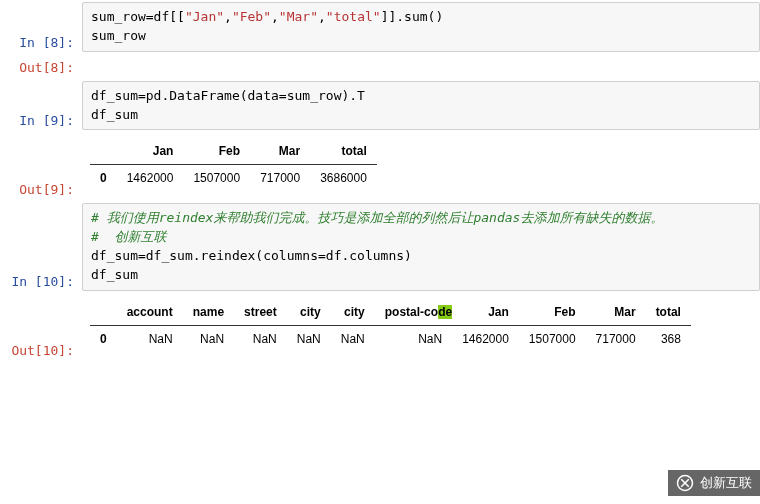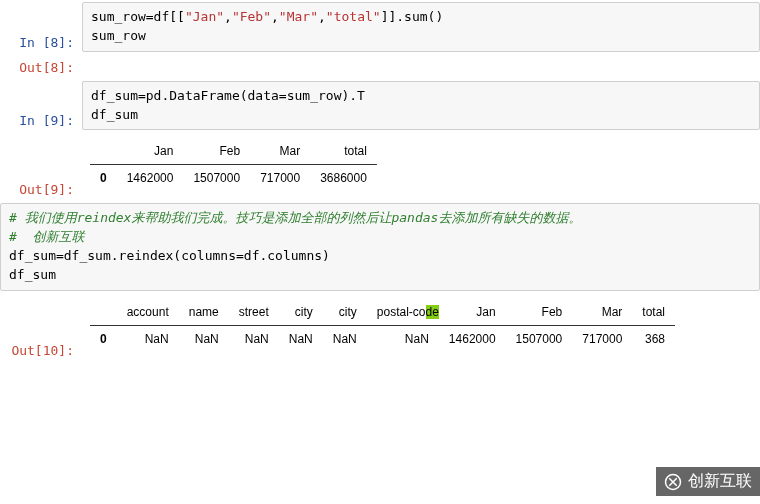--- a/index.html
+++ b/index.html
@@ -58,34 +58,34 @@
     border-collapse: collapse;
     font-size: 12px;
   }
   .df-table th, .df-table td {
     padding: 6px 10px;
     text-align: right;
     border: none;
   }
   .df-table thead th {
     border-bottom: 1px solid #333;
-    font-weight: normal;
+    font-weight: bold;
   }
   .df-table tbody th {
     font-weight: bold;
     text-align: right;
   }
   .hl { background: #84cc16; }
   .watermark {
     position: fixed;
     right: 0;
     bottom: 8px;
     background: rgba(0,0,0,0.6);
     color: #fff;
-    font-size: 16px;
+    font-size: 13px;
     padding: 4px 8px;
     display: flex;
     align-items: center;
     gap: 6px;
     font-family: sans-serif;
   }
   .watermark svg { width: 18px; height: 18px; }
 </style>
 </head>
 <body>
@@ -126,20 +126,21 @@
           <td>1507000</td>
           <td>717000</td>
           <td>3686000</td>
         </tr>
       </tbody>
     </table>
   </div>
 </div>
 
 <div class="cell">
+  <div class="prompt prompt-in">In [10]:</div>
   <div class="code-area"><span class="c-comment"># 我们使用reindex来帮助我们完成。技巧是添加全部的列然后让pandas去添加所有缺失的数据。</span>
 <span class="c-comment">#  创新互联</span>
 <span>df_sum=df_sum.reindex(columns=df.columns)</span>
 <span>df_sum</span></div>
 </div>
 
 <div class="cell">
   <div class="prompt prompt-out">Out[10]:</div>
   <div class="out-html">
     <table class="df-table">

